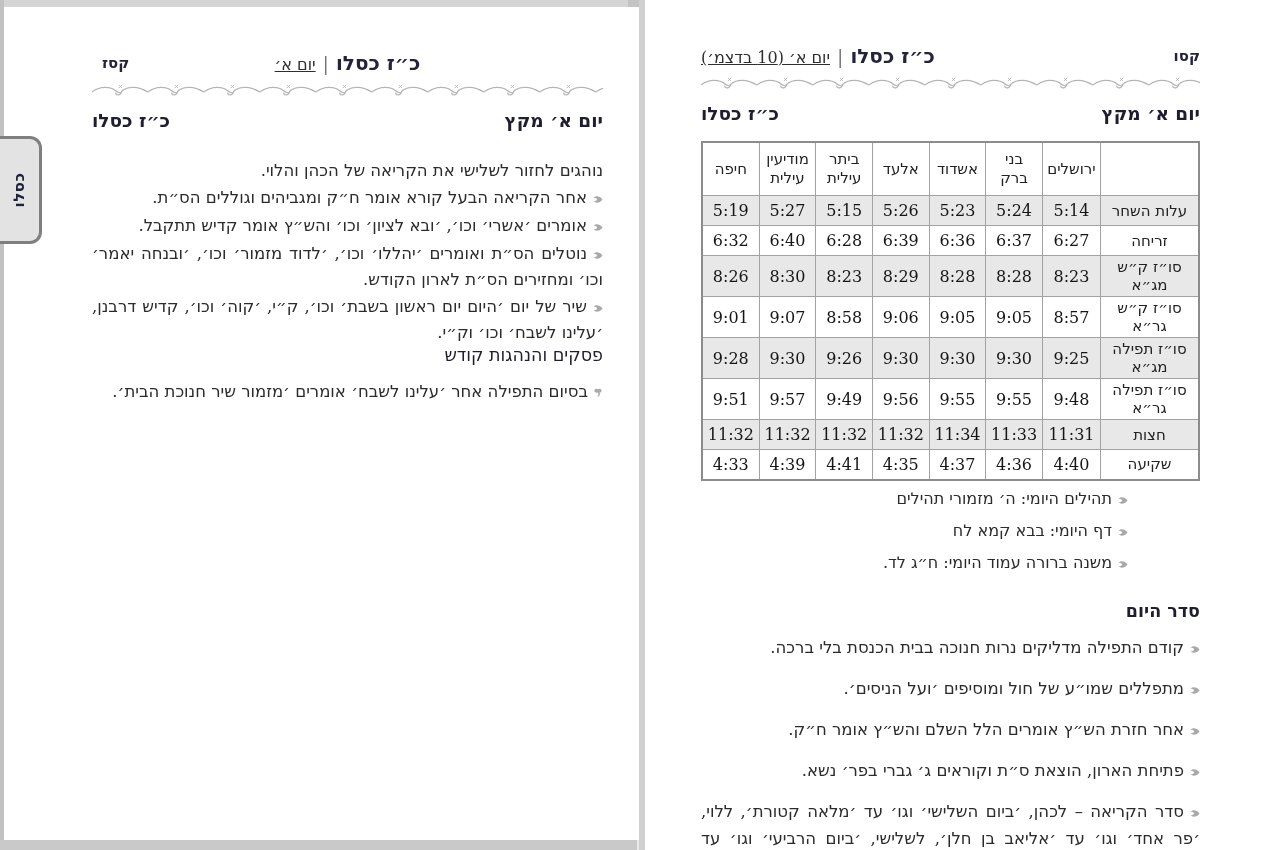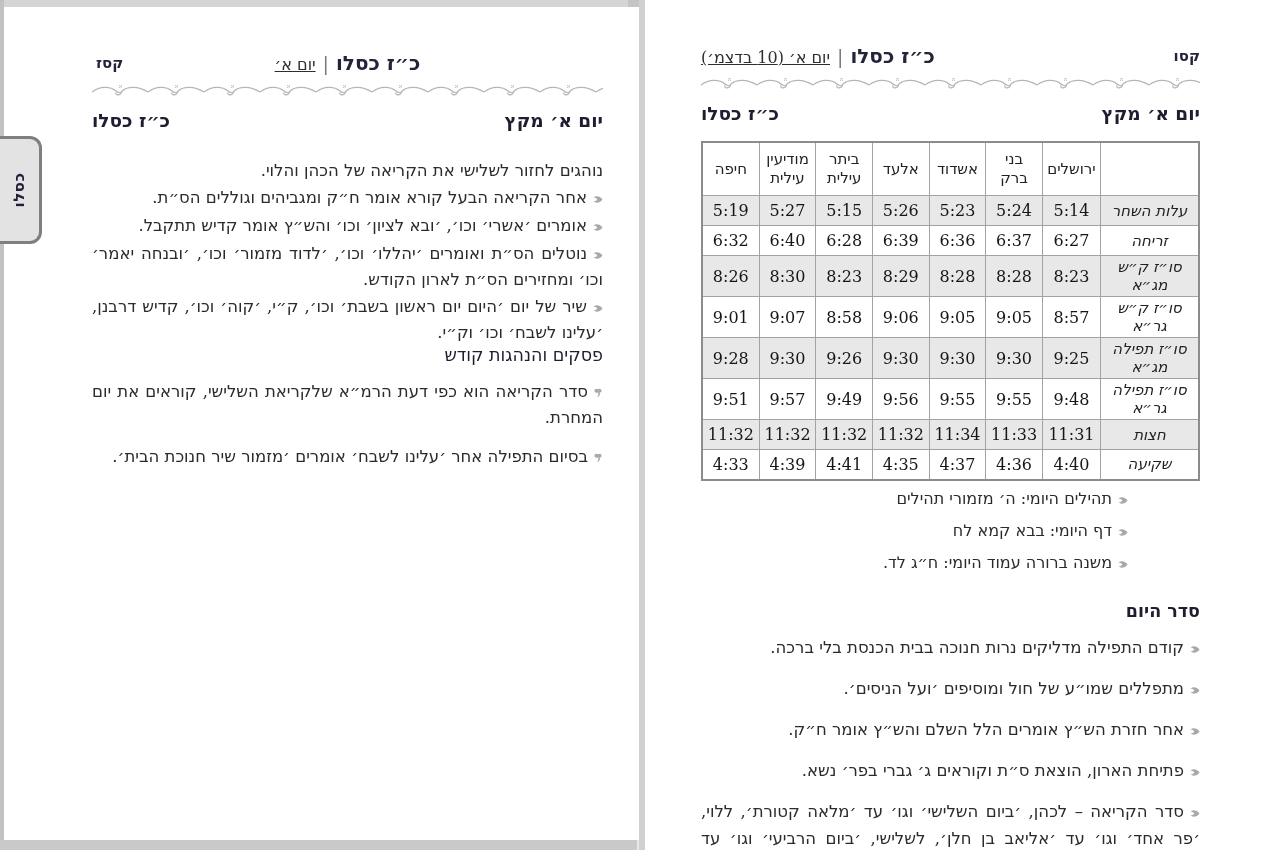--- a/index.html
+++ b/index.html
@@ -21,21 +21,21 @@
   .page-left{left:4px;top:7px;width:635px;height:833px;}
   .page-right{left:645px;top:0;width:627px;height:850px;}
 
   .content{position:absolute;direction:rtl;}
   .page-left .content{top:44px;right:36px;left:88px;}
   .page-right .content{top:44px;right:72px;left:56px;}
 
   
   .hdr{position:relative;height:30px;}
   .hdr .page-num{position:absolute;top:3px;font-weight:bold;font-size:15px;color:#23233a;}
-  .page-left .page-num{left:4px;}
+  .page-left .page-num{left:10px;}
   .page-right .page-num{right:0;}
   .hdr-title{white-space:nowrap;}
   .page-left .hdr-title{text-align:center;}
   .page-right .hdr-title{text-align:left;}
   .t-date{font-weight:bold;font-size:20px;color:#23233a;}
   .t-sep{color:#777;font-size:19px;padding:0 7px;font-weight:400;}
   .t-day{font-size:16px;color:#2e2e2e;text-decoration:underline;}
 
   .divider{display:block;margin-top:3px;}
 
@@ -51,21 +51,21 @@
 
   
   table.zmanim{border-collapse:collapse;width:100%;margin-top:17px;direction:rtl;
                border:2px solid #8c8c8c;table-layout:auto;}
   table.zmanim th,table.zmanim td{border:1px solid #a2a2a2;text-align:center;}
   table.zmanim thead th{font-size:15px;font-weight:400;padding:7px 3px;line-height:19px;
                         background:#fff;color:#222;width:52px;}
   table.zmanim thead th.corner{width:104px;}
   table.zmanim tbody tr{height:30px;}
   table.zmanim tbody tr:nth-child(odd){background:#e8e8e8;}
-  table.zmanim tbody th{font-size:15px;font-weight:400;color:#222;padding:2px 6px;font-style:italic;}
+  table.zmanim tbody th{font-size:15px;font-weight:400;color:#222;padding:2px 6px;}
   table.zmanim tbody td{font-size:16px;color:#161616;}
 
   .limud-heading{margin-top:20px;font-weight:bold;font-size:17px;color:#1e1e30;}
   .limud-list .bullet-item{margin-top:5px;padding-right:72px;font-size:16px;
                            line-height:26px;text-align:right;}
   .seder-heading{margin-top:24px;font-weight:bold;font-size:17.5px;color:#1e1e30;}
   .seder-list .bullet-item{margin-top:14px;font-size:16.5px;line-height:26px;}
 
   
   .month-tab{position:absolute;left:0;top:136px;width:42px;height:108px;
@@ -311,25 +311,20 @@
           <div class="bullet-item">
             <span class="bullet-icon"><svg width="11" height="9" viewBox="0 0 11 9">
                 <path d="M10.5 4.5 C8 1 4 .5 1.5 2.5 C3.6 2.8 4.8 3.6 5.2 4.5 C4.8 5.4 3.6 6.2 1.5 6.5 C4 8.5 8 8 10.5 4.5 Z" fill="#a9a9a9"></path>
               </svg></span><span class="bullet-text">שיר של יום ׳היום יום ראשון בשבת׳ וכו׳, ק״י, ׳קוה׳ וכו׳, קדיש דרבנן, ׳עלינו לשבח׳ וכו׳ וק״י.</span>
           </div>
         </div>
 
       <div class="section-heading">פסקים והנהגות קודש</div>
       <div class="para-list ornate-list">
 
-          <div class="bullet-item">
-            <span class="bullet-icon"><svg width="10" height="10" viewBox="0 0 10 10">
-                <path d="M5 1.2 C6.8 -.2 9 1.3 8.5 3.3 C8.1 4.9 6.4 5 5 4.4 C3.6 5 1.9 4.9 1.5 3.3 C1 1.3 3.2 -.2 5 1.2 Z M5 4.4 C5.6 6.3 5.5 7.8 4.1 9 C6 8.7 7.4 7 6.8 5" fill="#a9a9a9"></path>
-              </svg></span><span class="bullet-text">סדר הקריאה הוא כפי דעת הרמ״א שלקריאת השלישי, קוראים את יום המחרת.</span>
-          </div>
 
           <div class="bullet-item">
             <span class="bullet-icon"><svg width="10" height="10" viewBox="0 0 10 10">
                 <path d="M5 1.2 C6.8 -.2 9 1.3 8.5 3.3 C8.1 4.9 6.4 5 5 4.4 C3.6 5 1.9 4.9 1.5 3.3 C1 1.3 3.2 -.2 5 1.2 Z M5 4.4 C5.6 6.3 5.5 7.8 4.1 9 C6 8.7 7.4 7 6.8 5" fill="#a9a9a9"></path>
               </svg></span><span class="bullet-text">בסיום התפילה אחר ׳עלינו לשבח׳ אומרים ׳מזמור שיר חנוכת הבית׳.</span>
           </div>
         </div>
     </div>
   </div>
 

